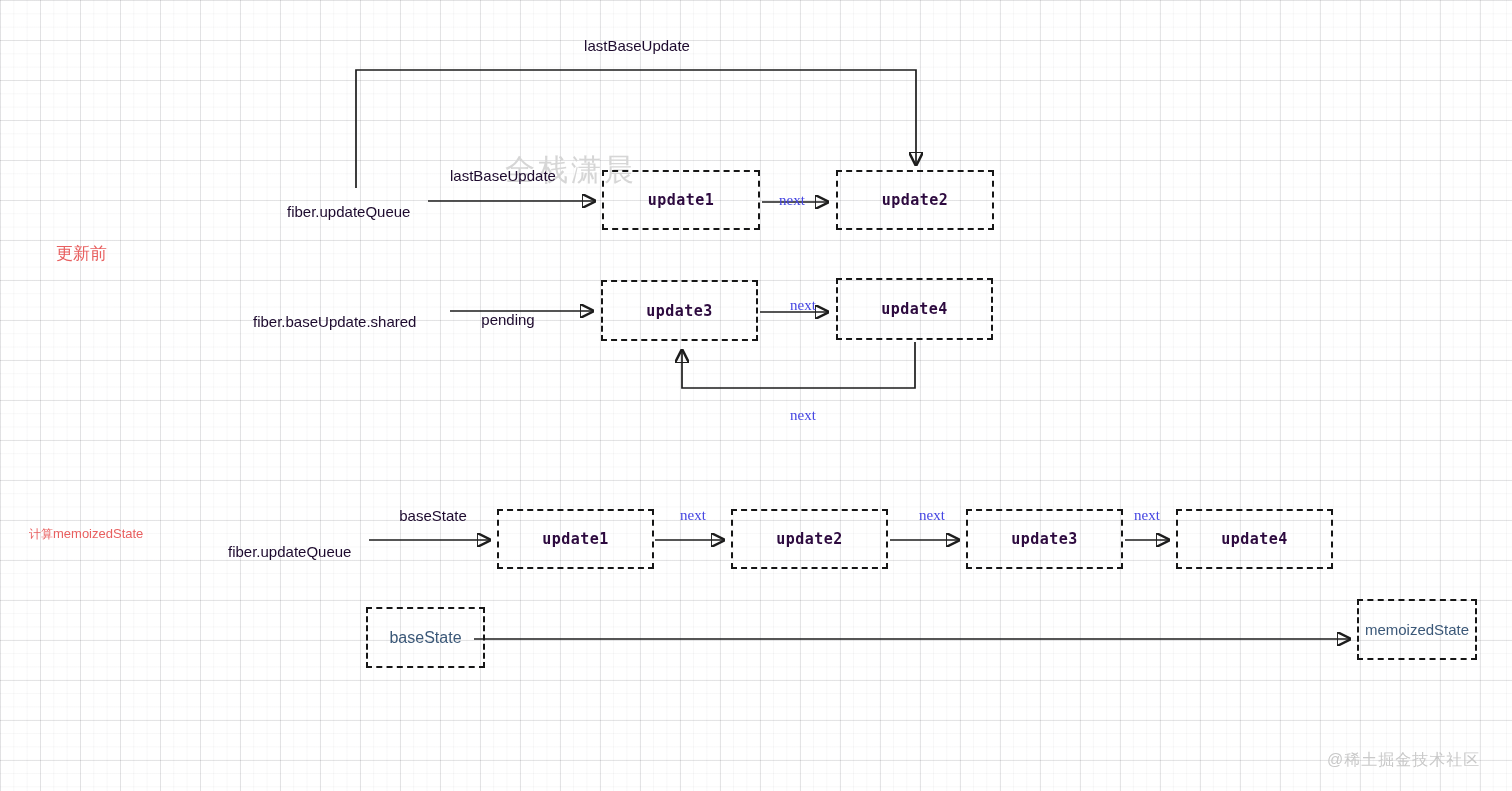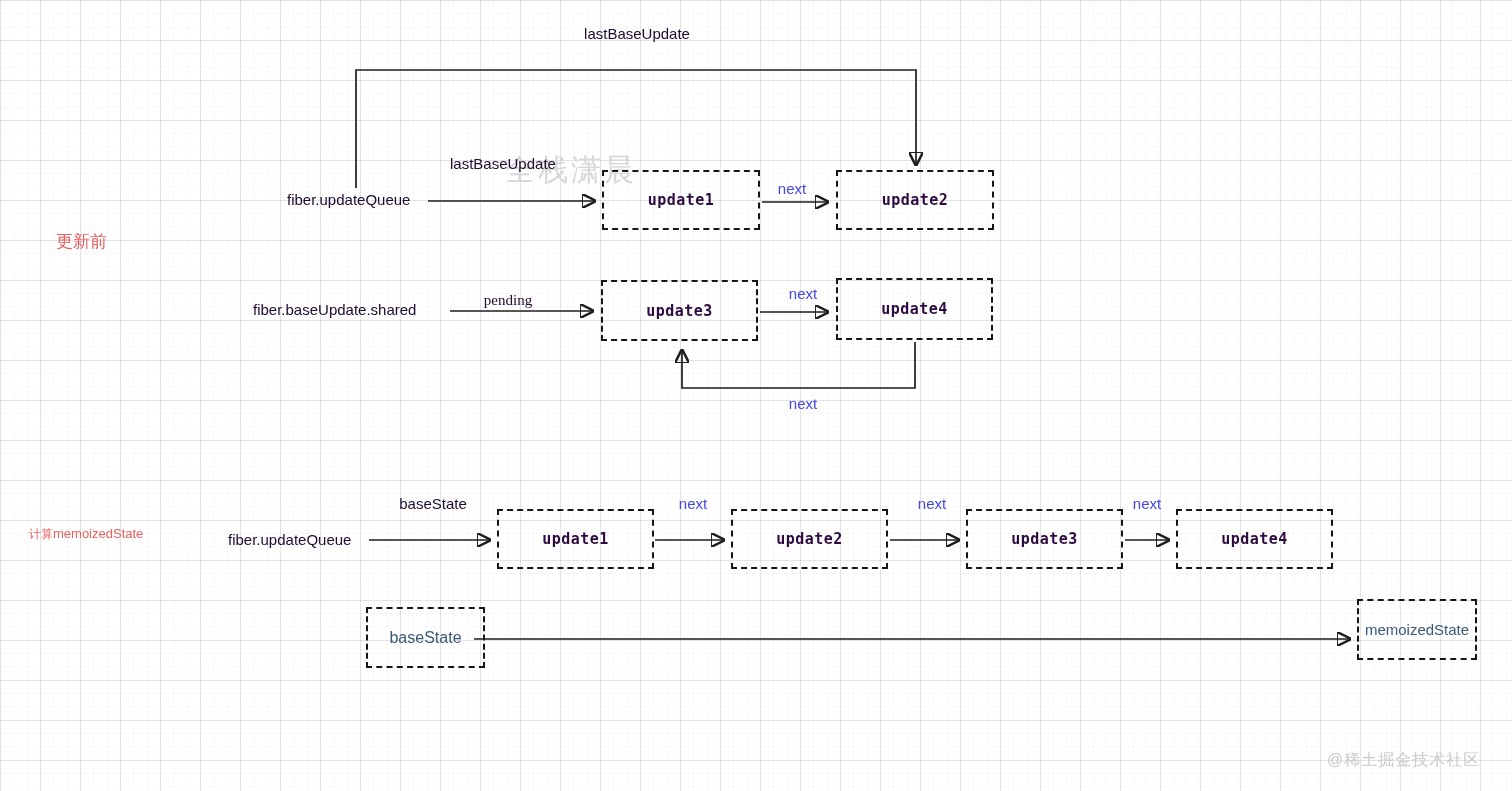--- a/index.html
+++ b/index.html
@@ -43,23 +43,24 @@
     font-size: 16px;
     color: #3b5878;
   }
 
   .lbl {
     position: absolute;
     z-index: 3;
     font-size: 15px;
     color: #1d0a2e;
     white-space: nowrap;
+    margin-top: 12px;
   }
   .lbl.center { text-align: center; }
-  .next { color: #4545e2; font-size: 15px; }
+  .next { color: #4545e2; font-size: 15px; font-family: Liberation Serif, serif; }
   .red { color: #e85f5f; }
 
   .section-compute { display: flex; align-items: baseline; }
   .section-compute .cn { font-size: 12px; color: #e85f5f; }
   .section-compute .en { font-size: 13px; color: #e85f5f; }
 
   .wm-author {
     position: absolute;
     z-index: 0;
     font-size: 30px;
@@ -110,21 +111,21 @@
   <div class="lbl red" style="left:56px; top:230px; font-size:17px;">更新前</div>
 
   <div class="node" style="left:602px; top:170px; width:158px; height:60px;">
     <span class="code">update1</span>
   </div>
   <div class="node" style="left:836px; top:170px; width:158px; height:60px;">
     <span class="code">update2</span>
   </div>
 
   <div class="lbl" style="left:253px; top:301px;">fiber.baseUpdate.shared</div>
-  <div class="lbl center" style="left:477px; top:292px; width:62px;font-family:Liberation Serif, serif;">pending</div>
+  <div class="lbl center" style="left:477px; top:299px; width:62px;">pending</div>
   <div class="lbl next center" style="left:785px; top:285px; width:36px;">next</div>
   <div class="lbl next center" style="left:785px; top:395px; width:36px;">next</div>
 
   <div class="node" style="left:601px; top:280px; width:157px; height:61px;">
     <span class="code">update3</span>
   </div>
   <div class="node" style="left:836px; top:278px; width:157px; height:62px;">
     <span class="code">update4</span>
   </div>
 

